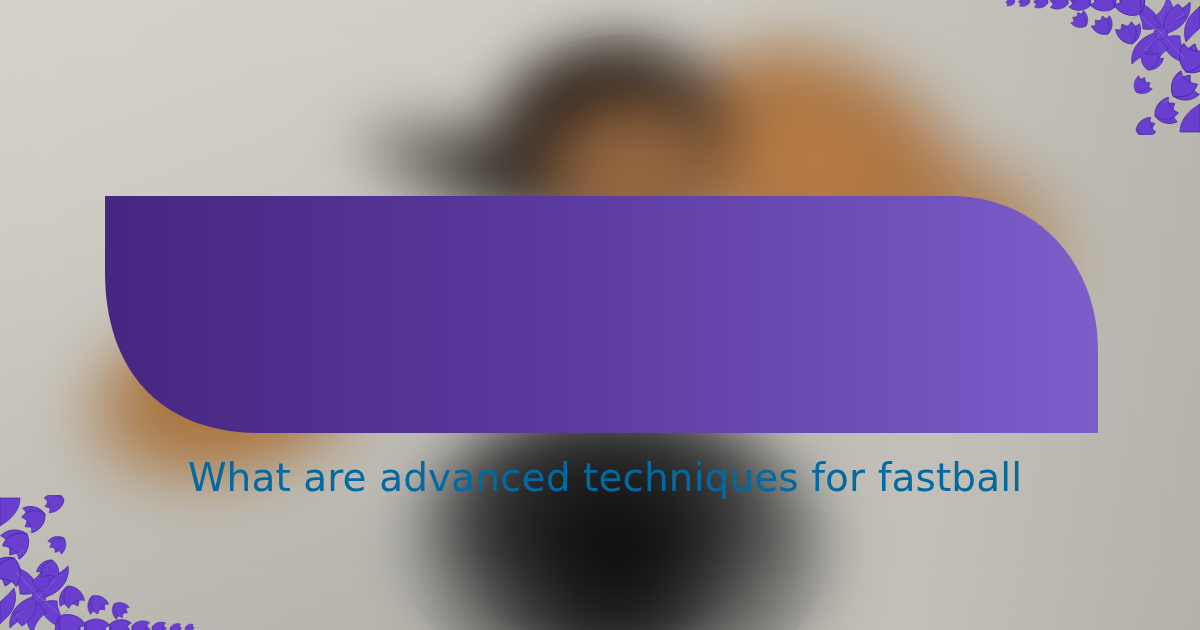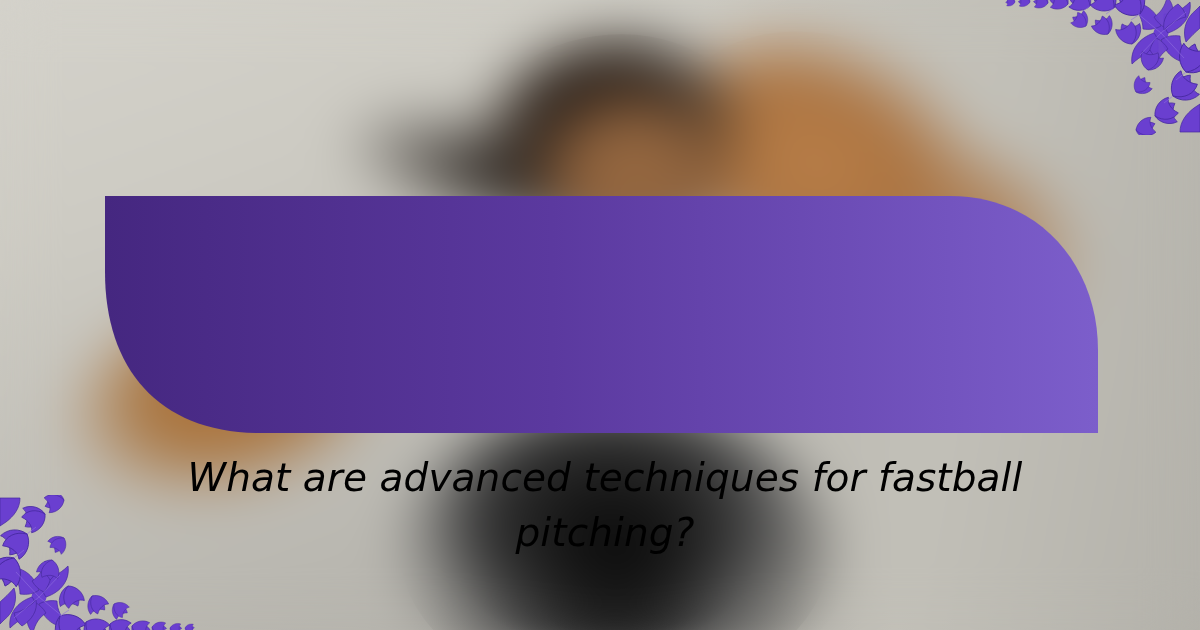--- a/index.html
+++ b/index.html
@@ -147,27 +147,26 @@
   }
   .banner-shape {
     display: block;
   }
   .banner-text {
     position: absolute;
     left: 150px;
     top: 270px;
     width: 910px;
     text-align: center;
-    color: #000000;
+    color: #0369a1;
     font-size: 39px;
     line-height: 1.42;
     font-weight: 400;
     letter-spacing: 0.1px;
     font-family: "DejaVu Sans", "Liberation Sans", sans-serif;
-    font-style: italic;
   }
 </style>
 </head>
 <body>
 
 <div id="stage">
 
   <div class="photo-bg">
     <div class="bg-wall"></div>
     <div class="bg-wall-right"></div>
@@ -366,17 +365,16 @@
       <path d="M105,16
                L950,16
                C1040,16 1098,86 1098,170
                L1098,253
                L260,253
                C160,253 105,190 105,92
                Z" fill="url(#bannerGrad)"></path>
     </svg>
     <div class="banner-text">
       <span style="display: block;">What are advanced techniques for fastball</span>
-      <span style="display: block;">pitching?</span>
     </div>
   </div>
 
 </div>
 
 </body></html>

